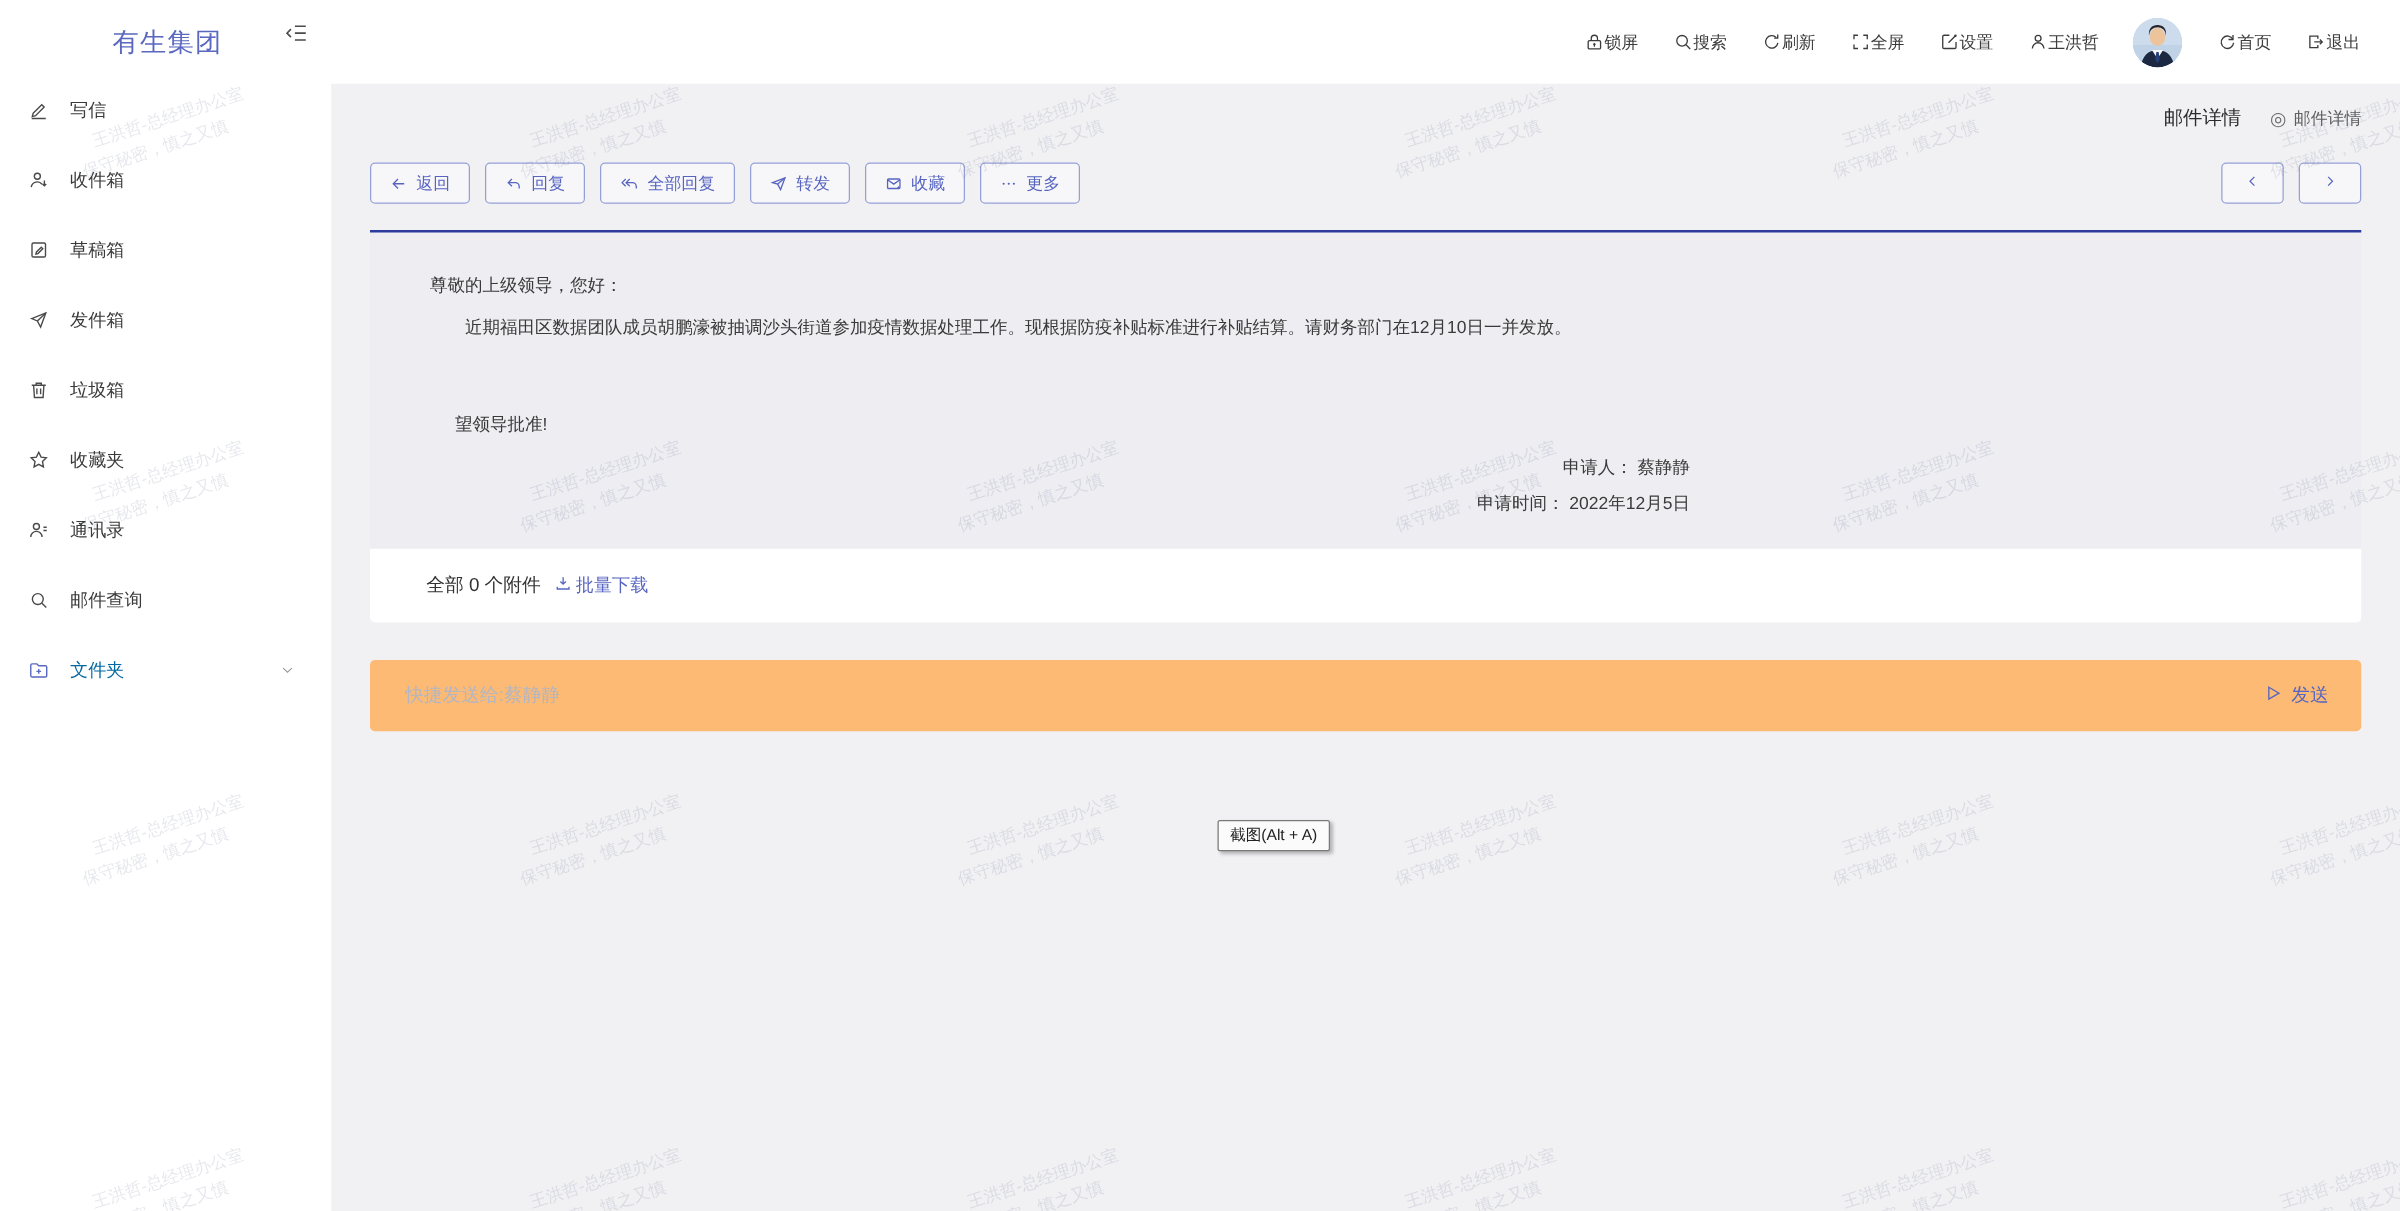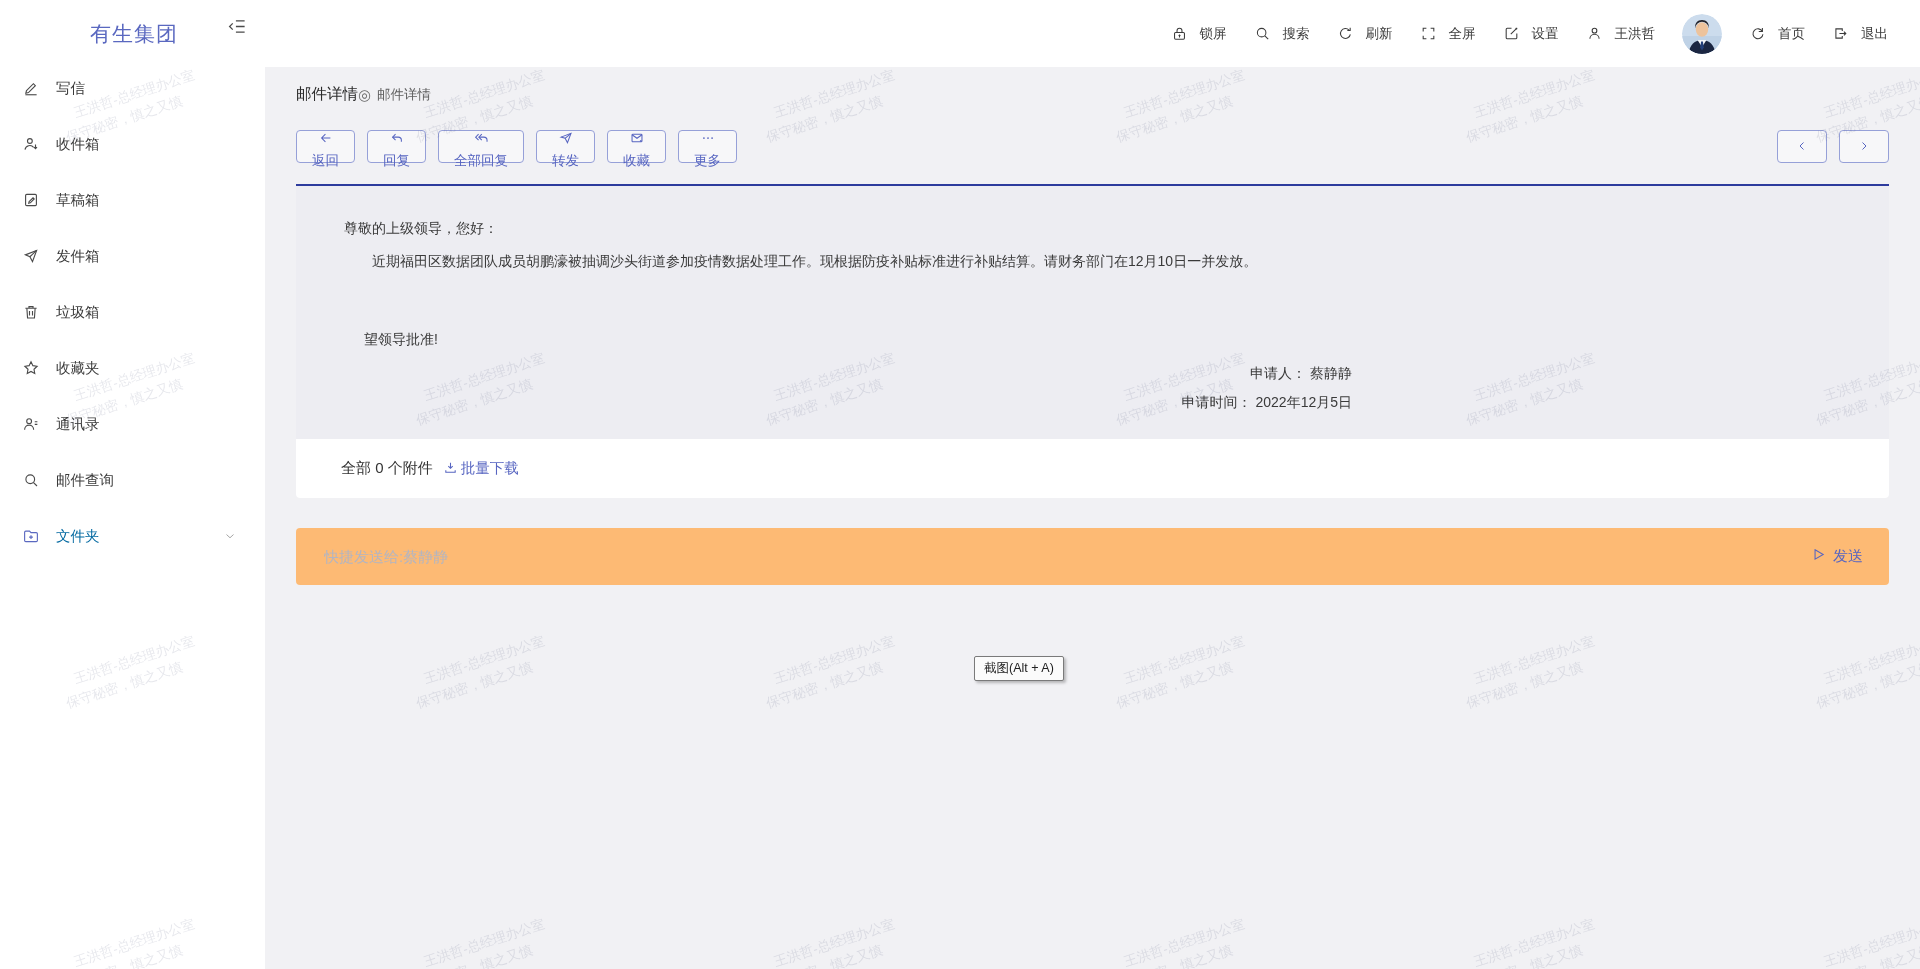--- a/index.html
+++ b/index.html
@@ -5,42 +5,42 @@
   * { box-sizing: border-box; }
   html,body { margin:0; padding:0; }
   body { width:1920px; height:969px; font-family:"Liberation Sans","DejaVu Sans",sans-serif; background:#fff; }
   .app { position:relative; width:1920px; height:969px; overflow:hidden; }
 
   
   .topbar { position:absolute; top:0; left:0; right:0; height:67px; background:#fff; display:flex; align-items:center; z-index:10; }
   .logo { width:265px; padding-left:90px; font-size:21px; letter-spacing:1px; color:#5a68c0; font-weight:500; }
   .collapse-btn { position:absolute; left:228px; top:17px; cursor:pointer; color:#4a4a4a; }
   .top-actions { margin-left:auto; display:flex; align-items:center; gap:27px; padding-right:32px; }
-  .top-item { display:flex; align-items:center; gap:12px; font-size:13.5px; color:#3c3c3c; cursor:pointer; white-space:nowrap; }
+  .top-item { display:flex; align-items:center; gap:0; font-size:13.5px; color:#3c3c3c; cursor:pointer; white-space:nowrap; }
   .top-item svg { display:block; }
   .avatar { width:40px; height:40px; border-radius:50%; overflow:hidden; cursor:pointer; flex:0 0 auto; }
 
   
   .sidebar { position:absolute; top:57px; left:0; bottom:0; width:265px; background:#fff; padding-top:3px; }
   .side-item { height:56px; display:flex; align-items:center; padding:0 28px 0 22px; gap:16px; font-size:14.5px; color:#3a3a3a; cursor:pointer; }
   .side-item svg { display:block; flex:0 0 auto; }
   .side-item .chev { margin-left:auto; }
   .side-item.accent-ic { color:#0369a1; }
 
   
   .main { position:absolute; left:265px; top:57px; right:0; bottom:0; background:#f1f1f4; padding:0 31px; }
-  .page-head { display:flex; justify-content:flex-start; align-items:center; margin-top:27px; }
+  .page-head { display:flex; justify-content:flex-end; align-items:center; margin-top:27px;gap:23px; }
   .page-title { font-size:15.5px; color:#2b2b2b; }
   .page-loc { display:flex; align-items:center; gap:6px; font-size:13.5px; color:#5f5f5f; }
   .pin-glyph { font-size:15px; color:#6a6a6a; }
 
   .toolbar { display:flex; justify-content:space-between; align-items:center; margin-top:25px; }
   .btn-row { display:flex; gap:12px; }
   .tb-btn { height:33px; padding:0 15px; border:1px solid #96a0d8; border-radius:4px; background:rgba(255,255,255,.45);
-            color:#5765c1; font-size:13.5px; display:flex; align-items:center; gap:7px; cursor:pointer;flex-direction:column; }
+            color:#5765c1; font-size:13.5px; display:flex; align-items:center; gap:7px; cursor:pointer; }
   .tb-btn svg { display:block; }
   .pager { display:flex; gap:12px; }
   .pg-btn { width:50px; height:33px; border:1px solid #96a0d8; border-radius:4px; background:rgba(255,255,255,.45);
             display:flex; align-items:center; justify-content:center; color:#5765c1; cursor:pointer; }
 
   
   .card { margin-top:21px; background:#ededf2; border-radius:4px; }
   .card-head { padding:26px 45px 0 45px; }
   .subject { font-size:21px; font-weight:bold; color:#1e1e1e; }
   .meta-row { margin-top:13px; display:flex; gap:14px; font-size:14.5px; align-items:baseline; }

